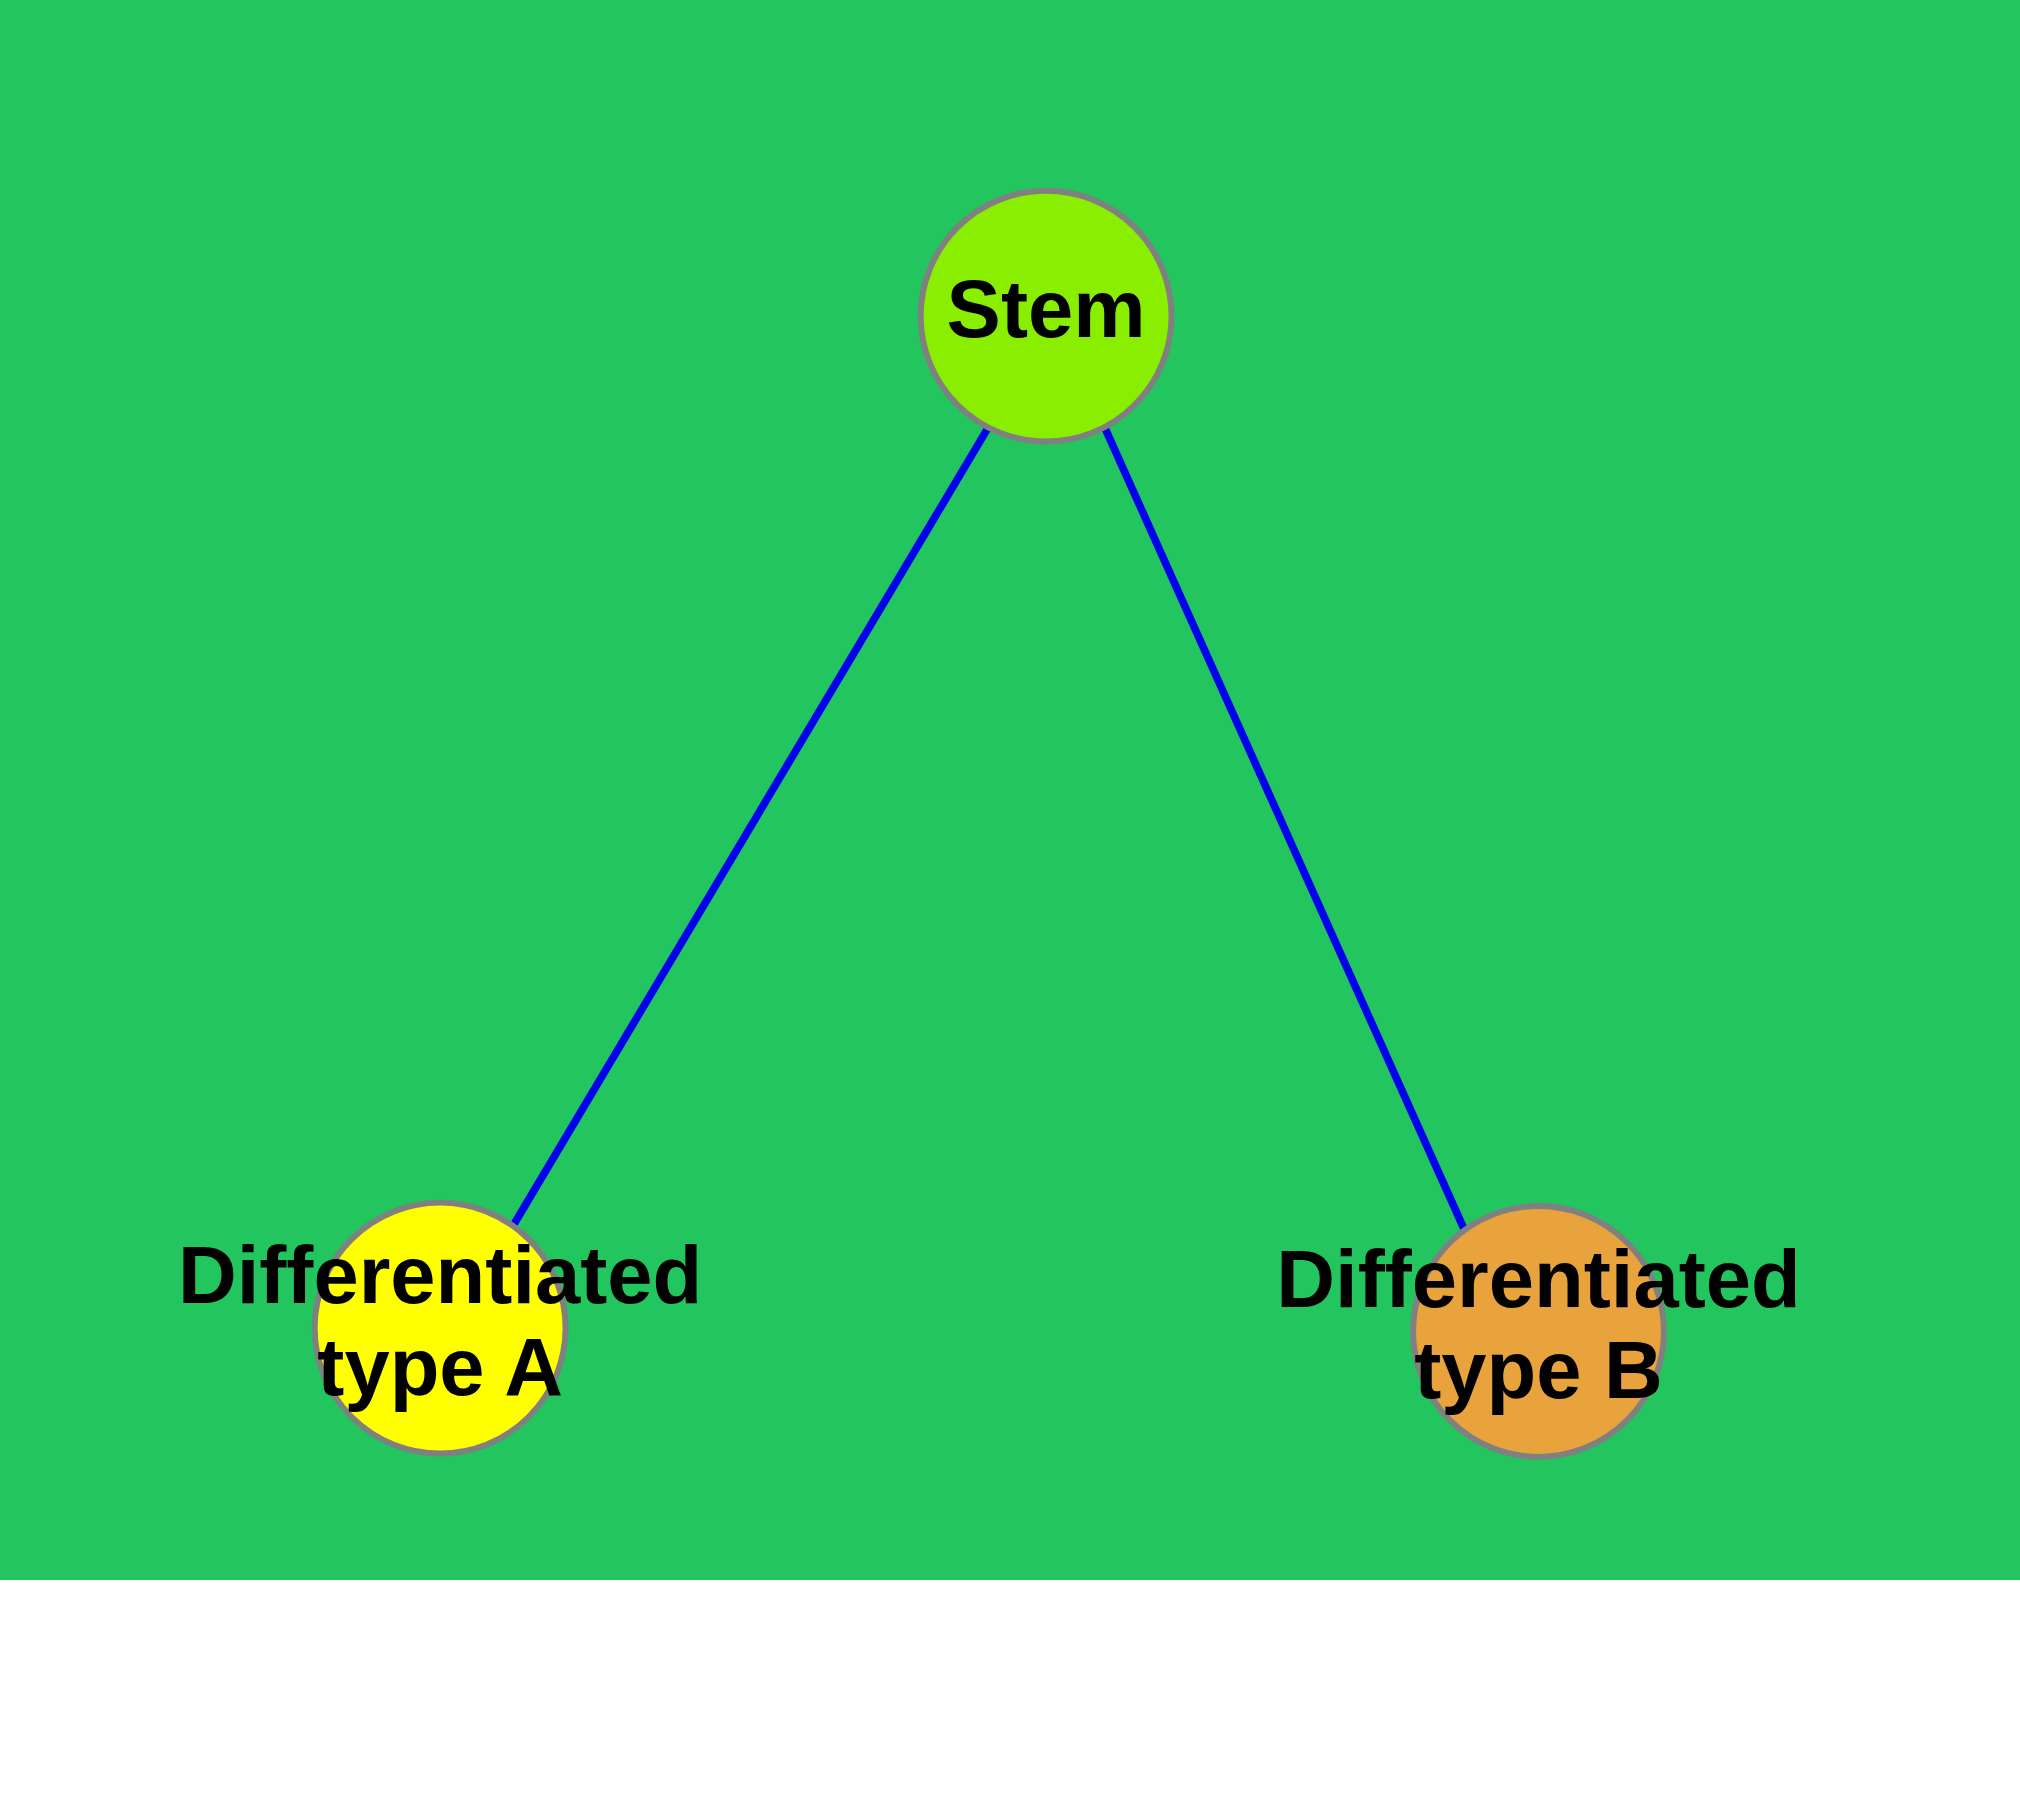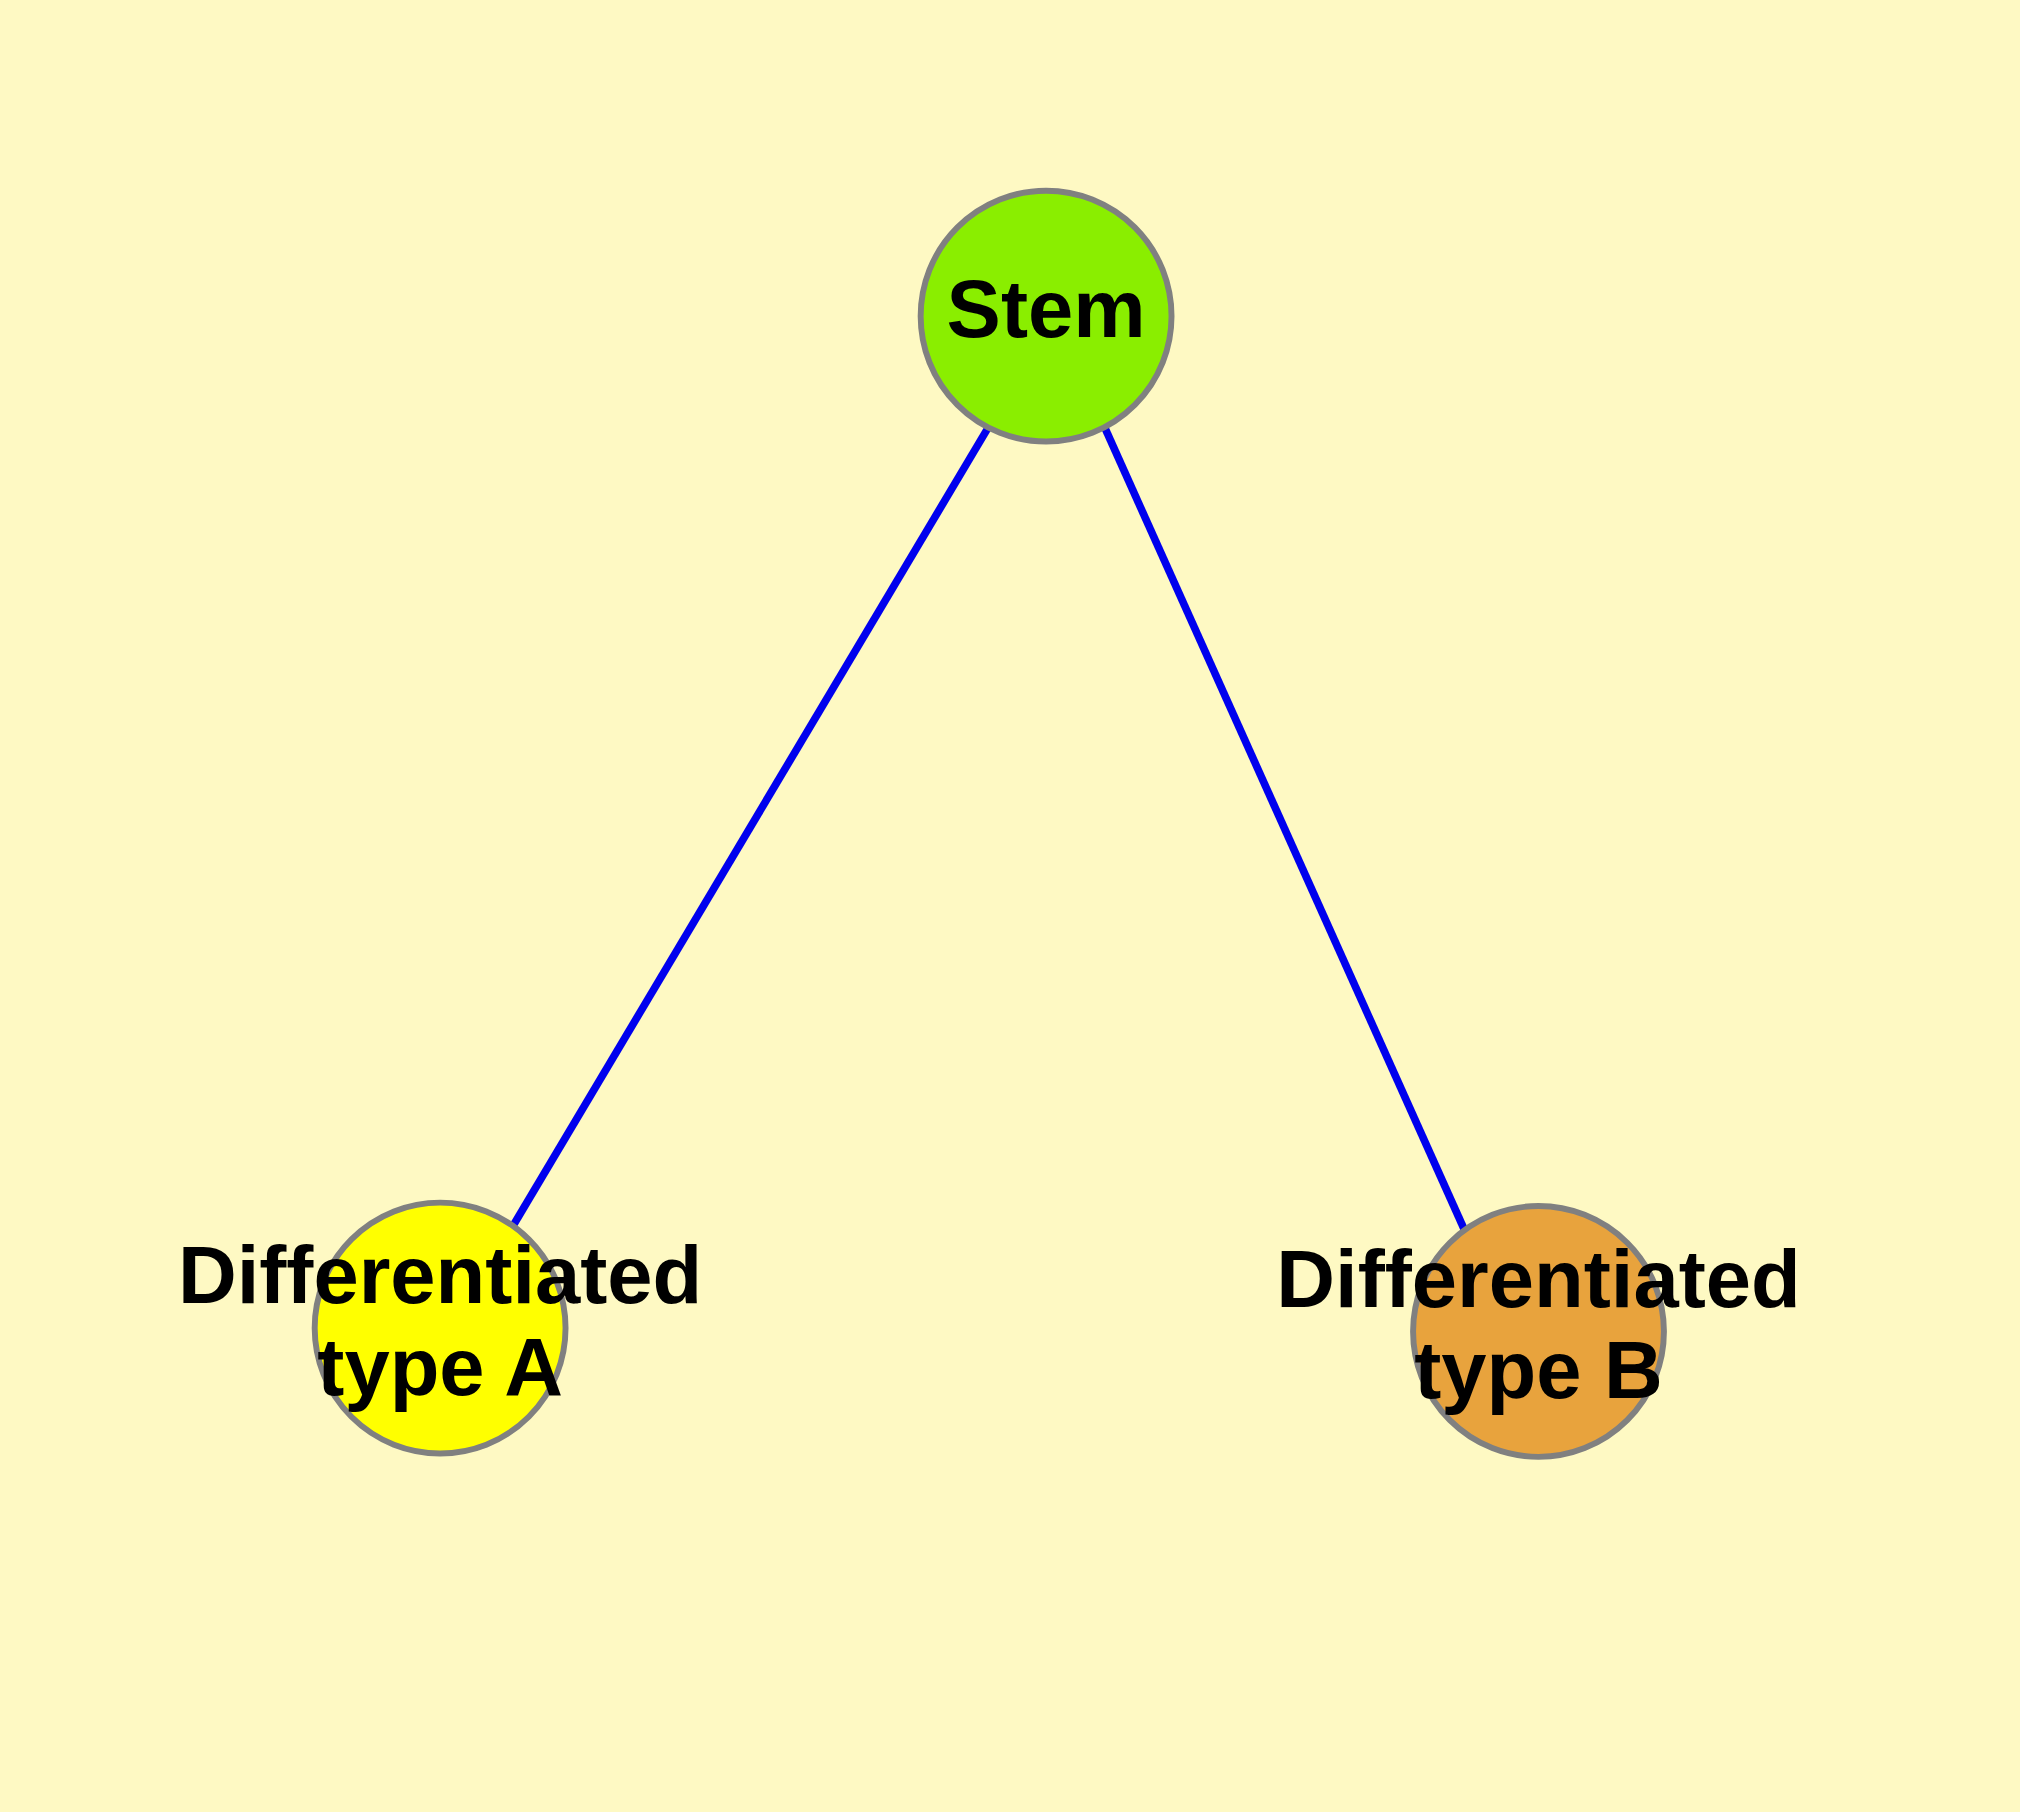--- a/index.html
+++ b/index.html
@@ -26,21 +26,21 @@
     font-family: "Liberation Sans", sans-serif;
     font-weight: bold;
     fill: #000000;
     text-anchor: middle;
     dominant-baseline: middle;
   }
 </style>
 </head>
 <body>
 
-<div id="stage" style="width: 2021px; height: 1812px; background: #fef9c3;">
+<div id="stage" style="width: 2021px; height: 1580px; background: #22c55e;">
   <svg id="graph-svg" viewBox="0 0 2384 2138" xmlns="http://www.w3.org/2000/svg">
     <g id="edges-layer">
         <line x1="1166" y1="504" x2="604" y2="1448" stroke="#0000ee" stroke-width="9" stroke-linecap="butt"></line>
         <line x1="1303" y1="504" x2="1728" y2="1452" stroke="#0000ee" stroke-width="9" stroke-linecap="butt"></line>
       </g>
     <g id="nodes-layer">
         <circle cx="1234" cy="373" r="148" fill="#8aee00" stroke="#808080" stroke-width="7"></circle>
         <circle cx="519" cy="1567" r="148" fill="#ffff00" stroke="#808080" stroke-width="7"></circle>
         <circle cx="1815" cy="1571" r="148" fill="#e8a33d" stroke="#808080" stroke-width="7"></circle>
       </g>

